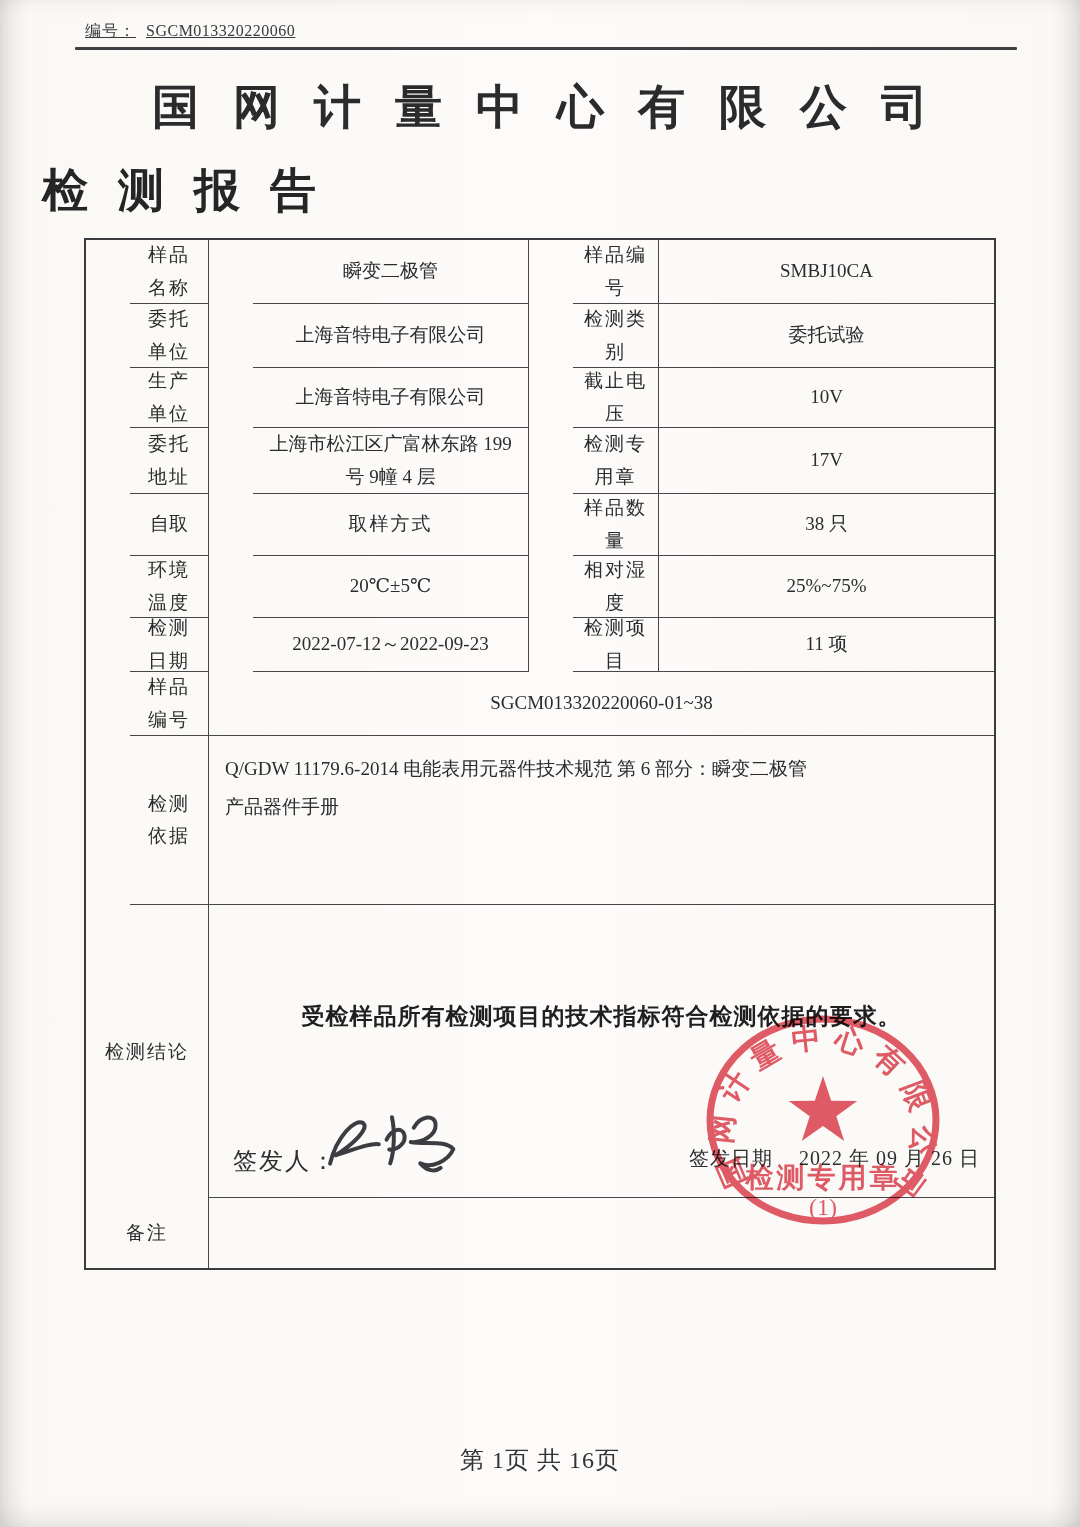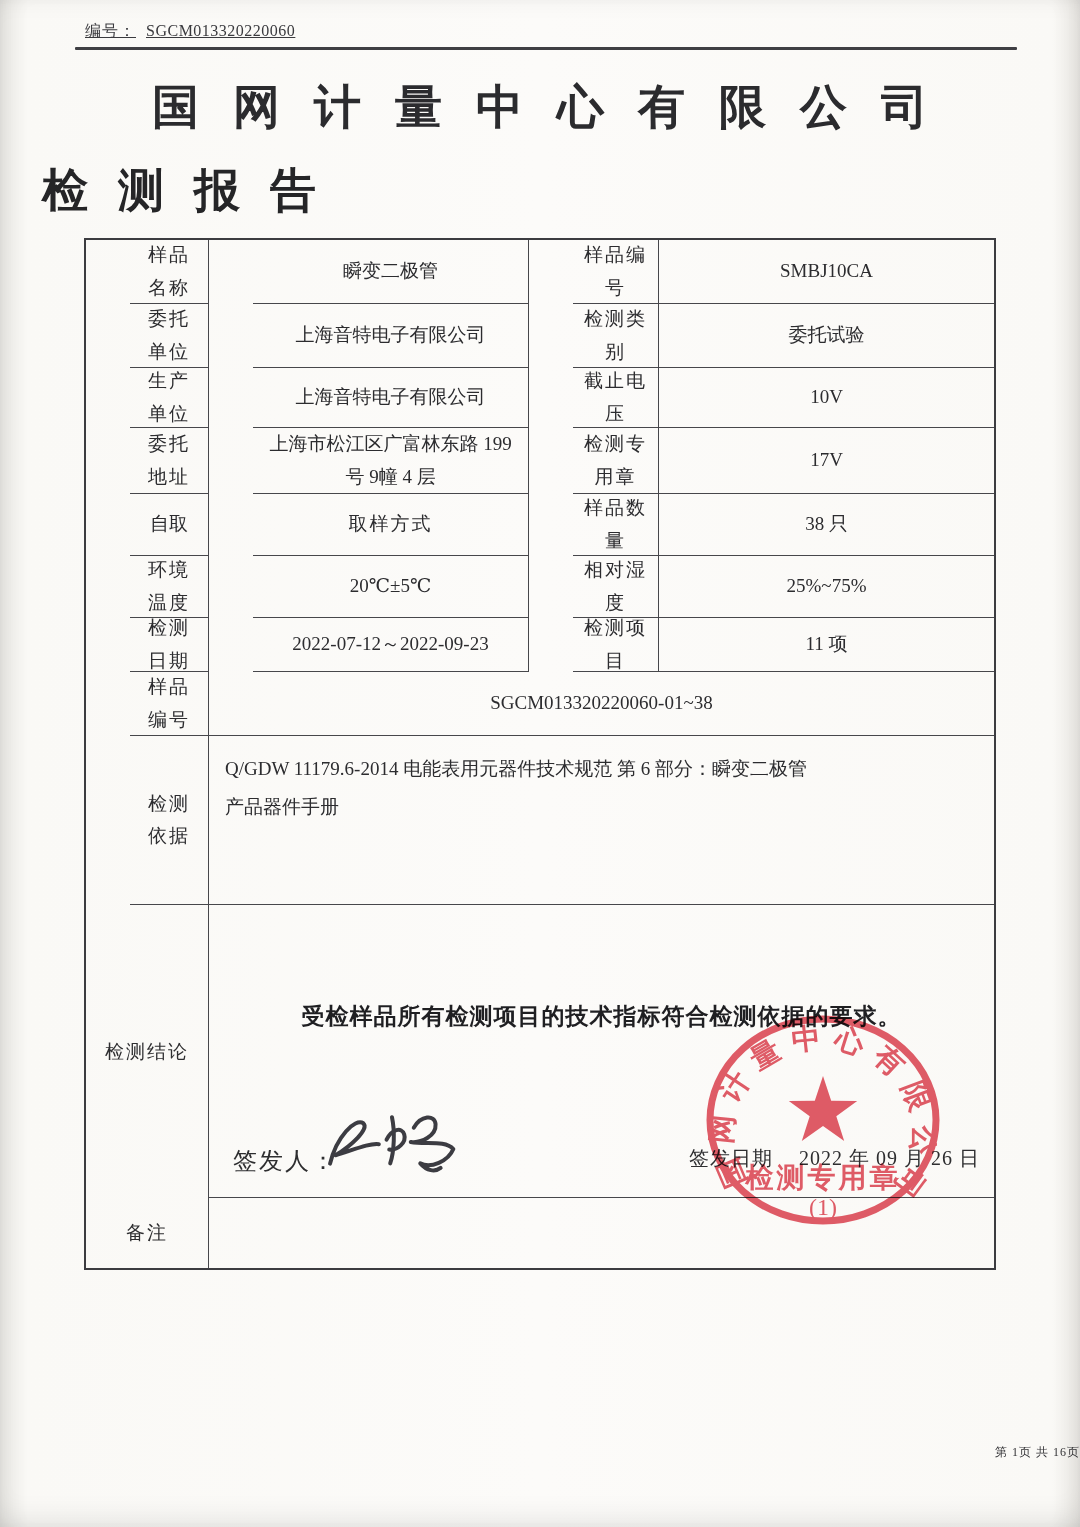--- a/index.html
+++ b/index.html
@@ -94,21 +94,21 @@
   }
   .sign-date .dt{margin-left:26px;}
   .remark-cell{grid-row:11;grid-column:2 / 5;}
   .stamp{
     position:absolute;left:701px;top:1010px;width:244px;height:222px;
     mix-blend-mode:multiply;opacity:.92;
     pointer-events:none;
   }
   .footer{
     position:absolute;left:0;top:1444px;width:100%;
-    text-align:right;font-size:12px;letter-spacing:1px;color:#333336;
+    text-align:center;font-size:24px;letter-spacing:1px;color:#333336;
   }
 </style>
 </head>
 <body>
 
 <div class="page">
 
   <div class="doc-number">
     <span>编号：</span><span class="num">SGCM013320220060</span>
   </div>

